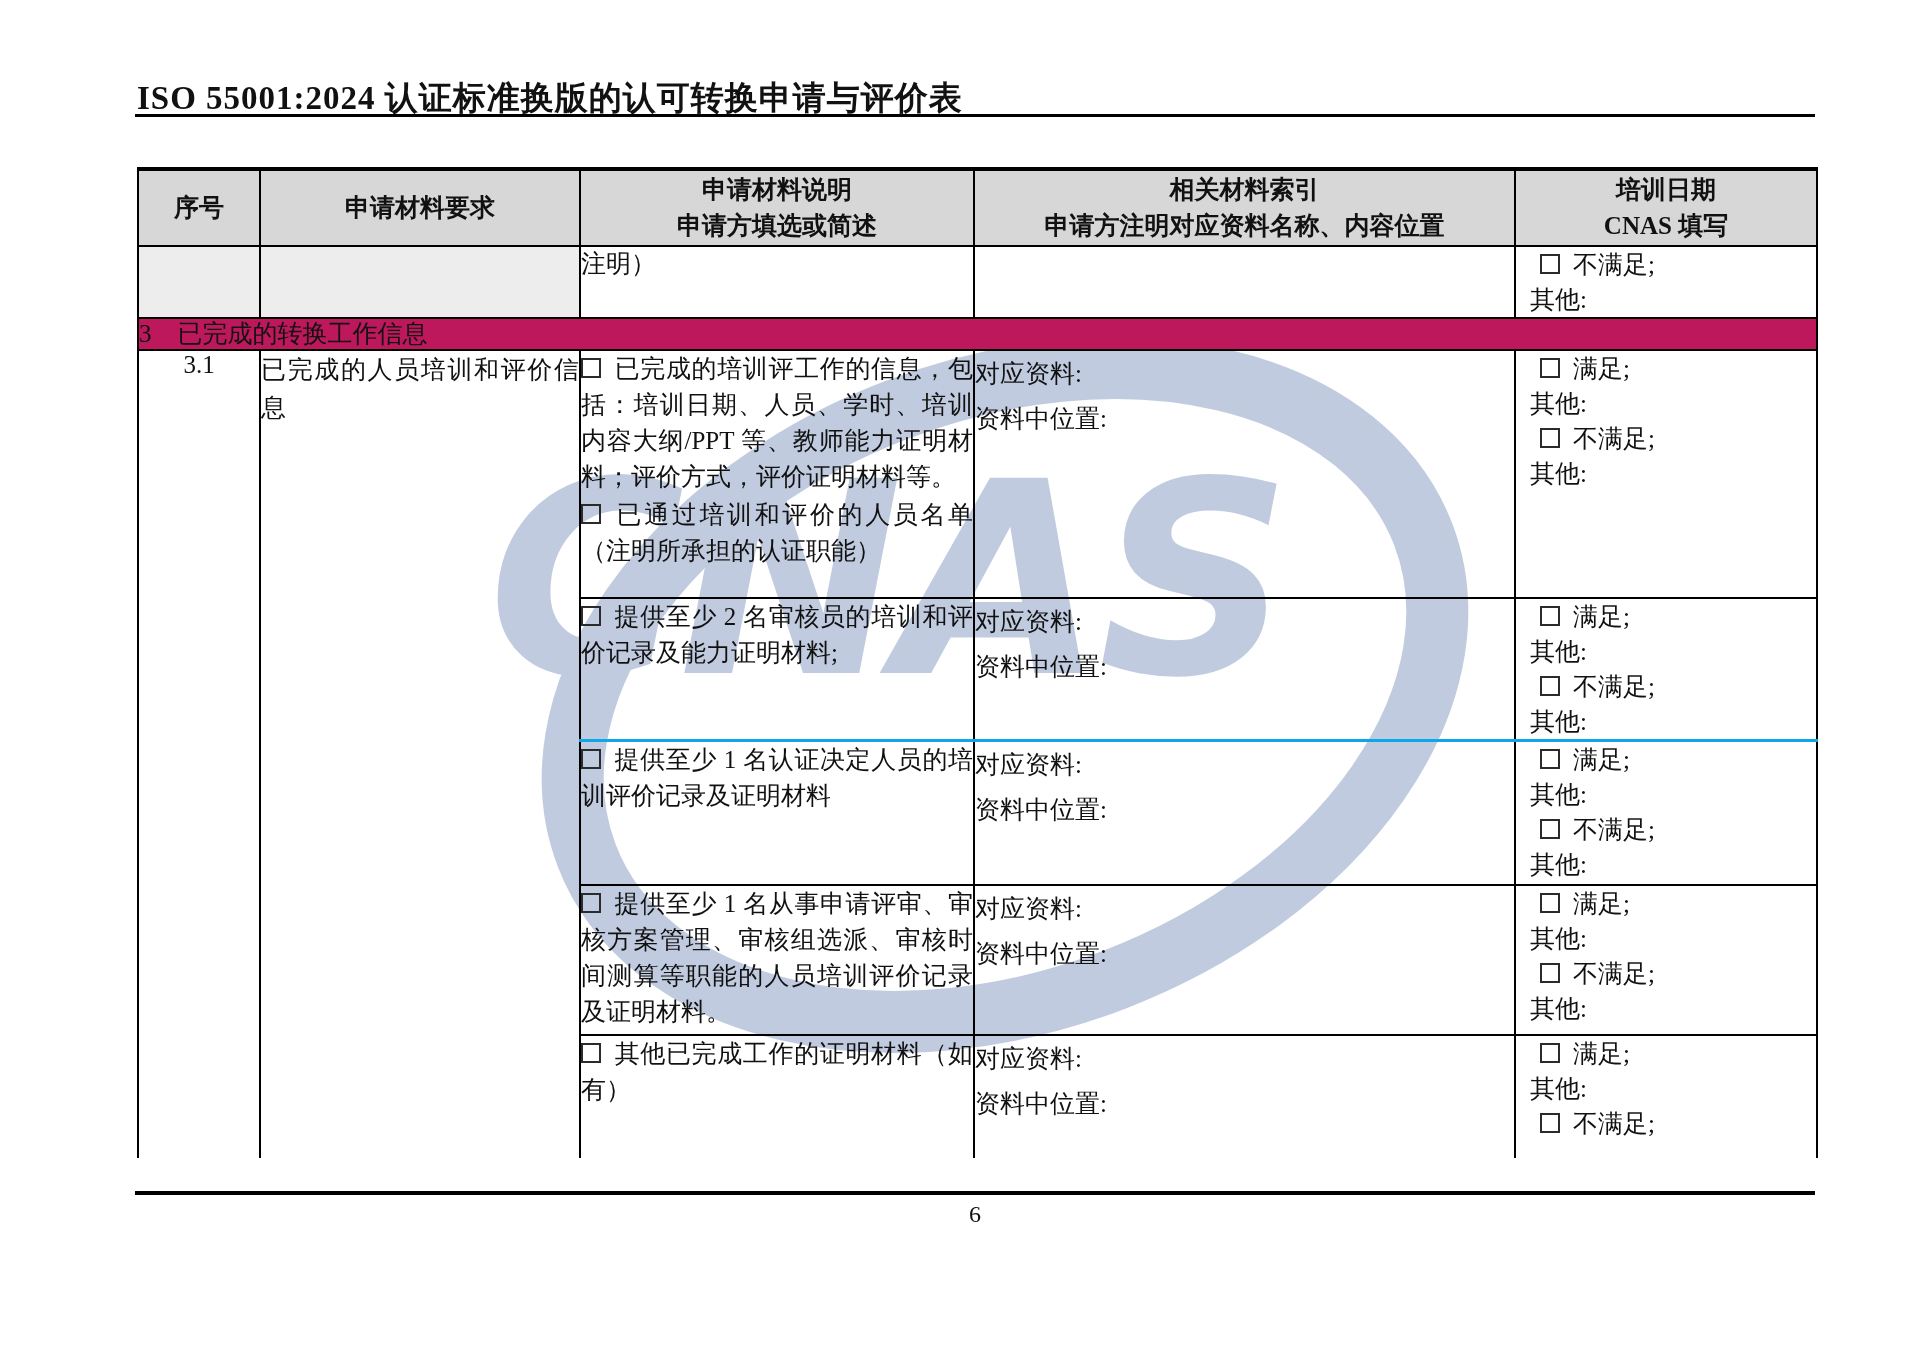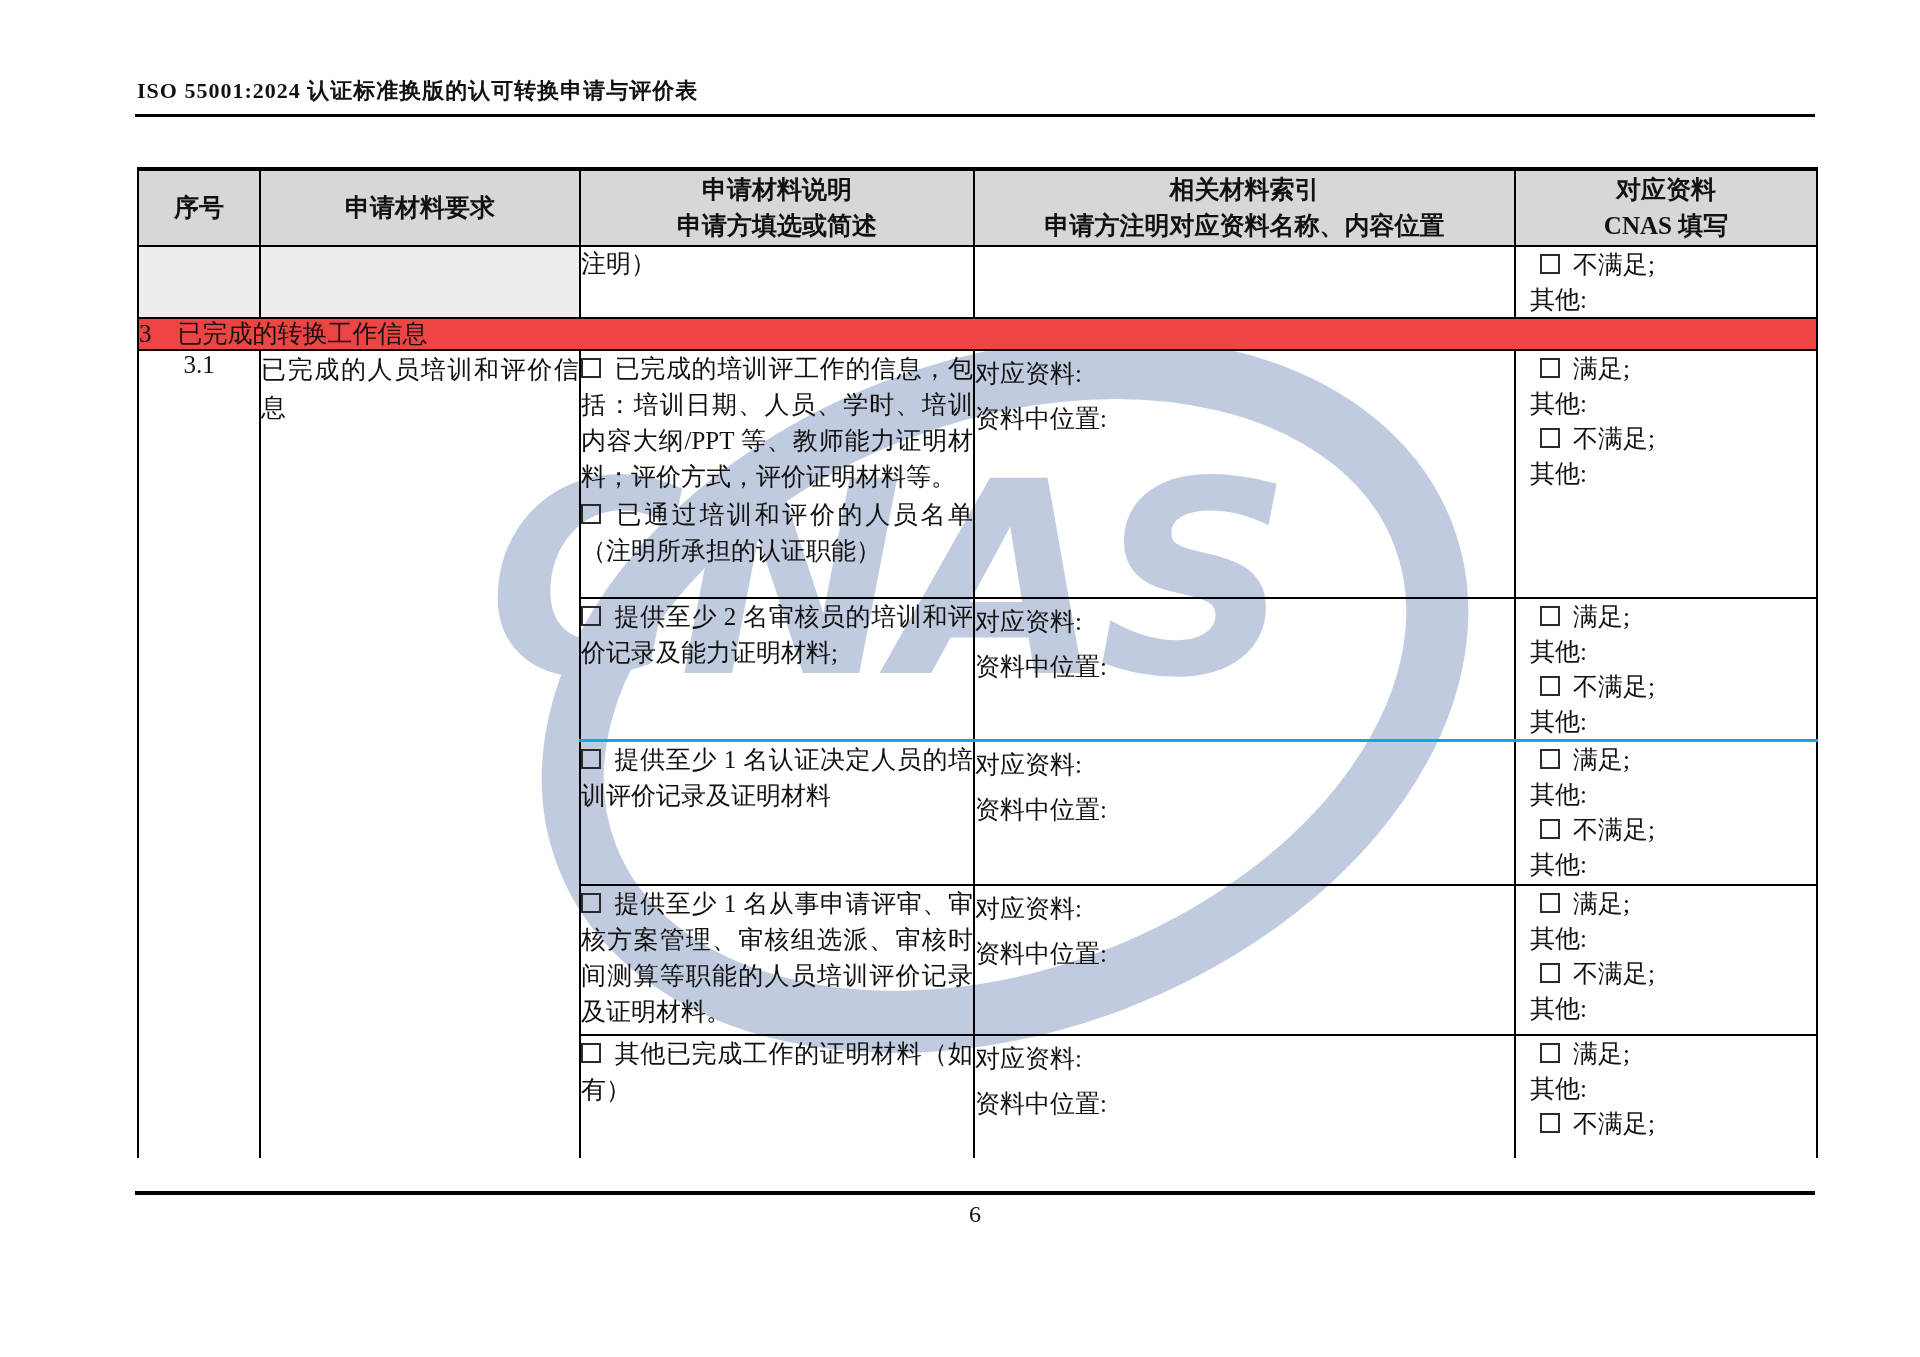--- a/index.html
+++ b/index.html
@@ -6,21 +6,21 @@
   html,body { width:1920px; height:1357px; background:#ffffff; }
   body {
     position: relative;
     font-family: "Liberation Serif", "DejaVu Serif", serif;
     color: #111;
     overflow: hidden;
   }
 
   .doc-title {
     position: absolute; left: 137px; top: 76px;
-    font-size: 22px; font-weight: bold; letter-spacing: 1px;
+    font-size: 33px; font-weight: bold; letter-spacing: 1px;
     white-space: nowrap; z-index: 3;
   }
   .title-rule {
     position: absolute; left: 135px; top: 114px;
     width: 1680px; height: 3px; background: #000; z-index: 3;
   }
 
   
   .watermark {
     position: absolute; left: 440px; top: 295px;
@@ -40,21 +40,21 @@
     border: 2px solid #000; vertical-align: top;
     font-size: 25px; padding: 0; background: transparent;
   }
   .app-table th {
     background: #d7d7d7; text-align: center; vertical-align: middle;
     font-weight: bold; line-height: 36px; height: 77px;
   }
   .hdr-line { display: block; }
 
   .r-carry td  { height: 62px; }
-  .r-sec  td   { height: 28px; background: #ef4444; }
+  .r-sec  td   { height: 28px; background: #be185d; }
   .r-s1   td   { height: 248px; }
   .r-s2   td   { height: 137px; }
   .r-s3   td   { height: 144px; }
   .r-s4   td   { height: 150px; margin-left: 46px; }
   .r-s5   td   { height: 150px; }
   .r-s3 td { border-top: 1px solid #9a9a9a; }
   .r-s2 td { border-bottom: 3px solid #0ea5e9; }
   td.gray { background: #ededed; }
 
   .sec-cell { padding: 2px 0 0 16px; font-size: 26px; line-height: 30px; }
@@ -121,21 +121,21 @@
       <th>申请材料要求</th>
       <th>
         <span class="hdr-line">申请材料说明</span>
         <span class="hdr-line">申请方填选或简述</span>
       </th>
       <th>
         <span class="hdr-line">相关材料索引</span>
         <span class="hdr-line">申请方注明对应资料名称、内容位置</span>
       </th>
       <th>
-        <span class="hdr-line">对应资料</span>
+        <span class="hdr-line">培训日期</span>
         <span class="hdr-line">CNAS 填写</span>
       </th>
     </tr>
 
     <tr class="r-carry">
       <td class="gray"></td>
       <td class="gray"></td>
       <td class="carry-desc">注明）</td>
       <td></td>
       <td class="rev-cell">

